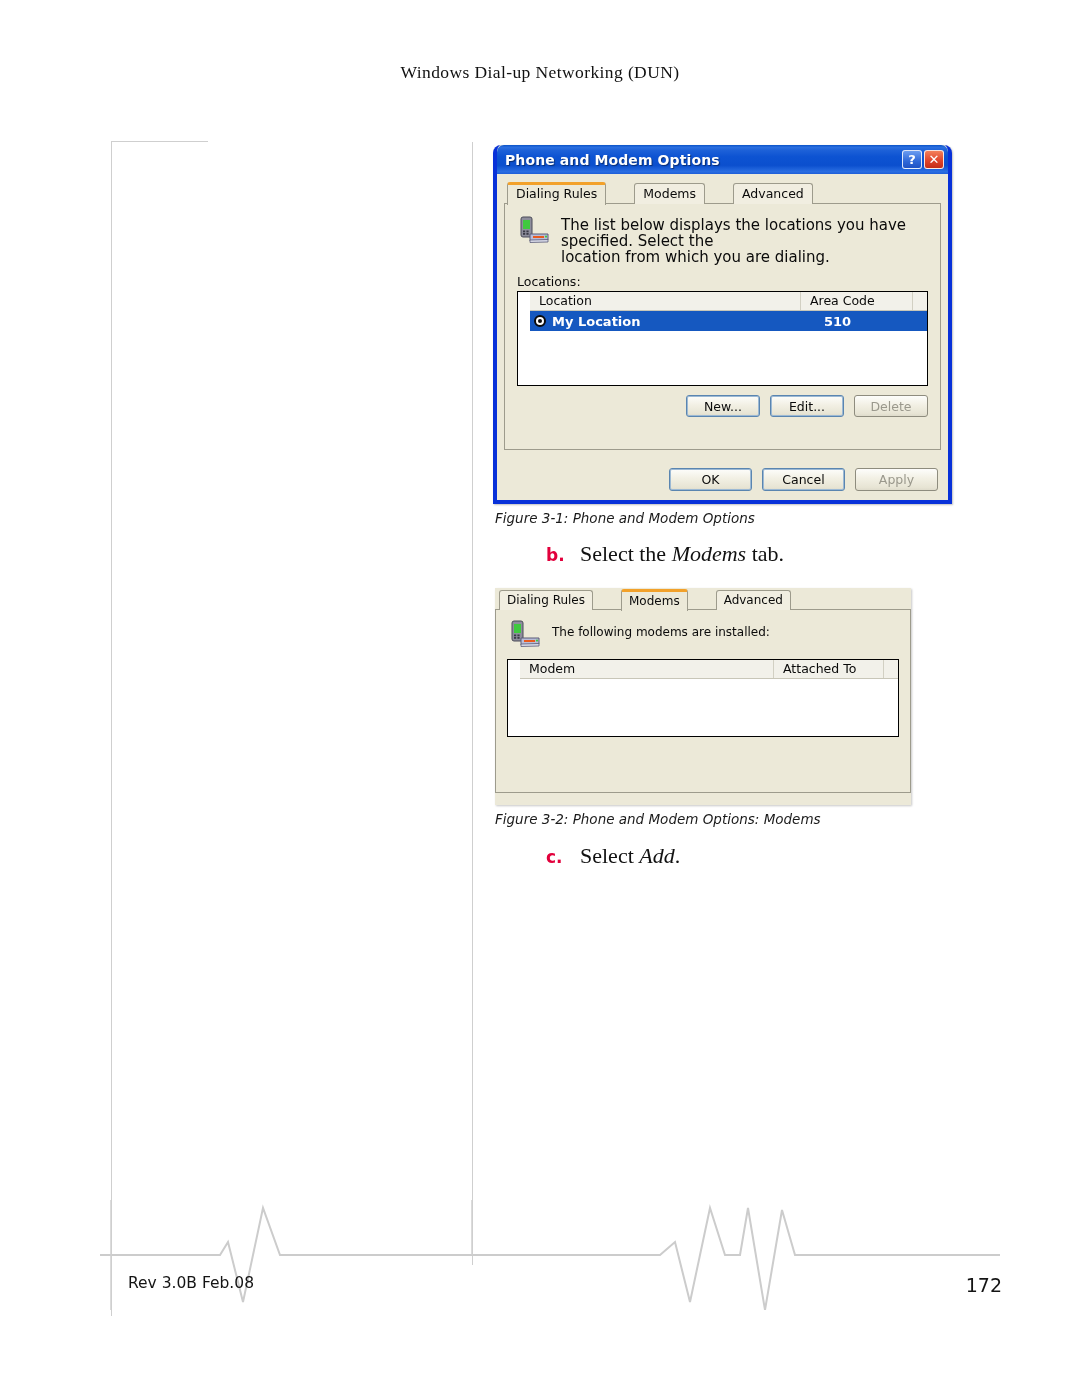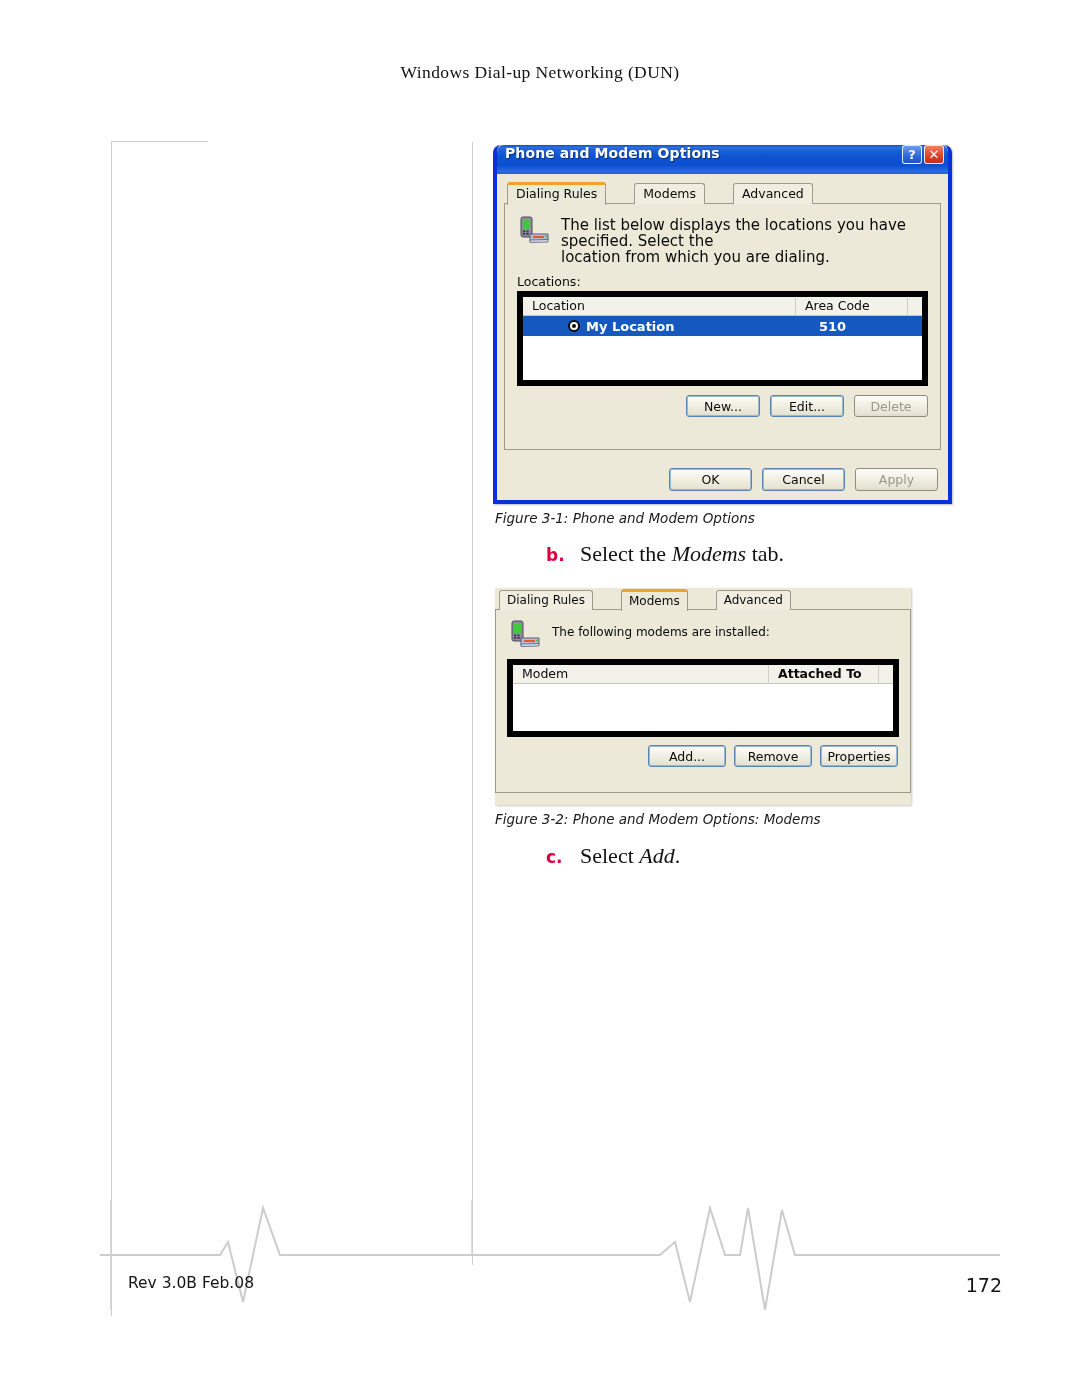--- a/index.html
+++ b/index.html
@@ -128,20 +128,21 @@
     border-top: none;
     box-shadow: 1px 1px 2px rgba(0,0,0,0.25);
   }
   .xp-titlebar {
     height: 29px;
     background: linear-gradient(to bottom,
       #0a53c8 0%, #2b6fe0 8%, #1d61d8 18%,
       #0d53d2 40%, #0b4fce 70%, #2a6ee2 92%, #1d5ed8 100%);
     border-radius: 7px 7px 0 0;
     display: flex;
+    align-items: center;
     padding: 0 4px 0 8px;
     box-sizing: border-box;
     position: relative;
   }
   .xp-title-text {
     color: #ffffff;
     font-family: "DejaVu Sans", sans-serif;
     font-weight: bold;
     font-size: 14px;
     text-shadow: 1px 1px 1px rgba(0,0,0,0.45);
@@ -242,22 +243,23 @@
     font-family: "DejaVu Sans", sans-serif;
     font-size: 12.5px;
     color: #0a0a0a;
     margin: 5px 0 2px 12px;
   }
 
   
   .listview {
     margin: 0 12px 0 12px;
     background: #ffffff;
-    border: 6px solid #000000;
-    box-sizing: border-box;
+    border: 1px solid #000000;
+    box-sizing: border-box;
+    padding-left: 12px;
   }
   #locations-list { height: 95px; }
   #modems-list { height: 78px; }
 
   .lv-header {
     display: flex;
     height: 19px;
     background: #f2f1ea;
     border-bottom: 1px solid #c8c6b8;
     box-sizing: border-box;
@@ -284,21 +286,21 @@
     color: #ffffff;
   }
   .lv-cell {
     font-family: "DejaVu Sans", sans-serif;
     font-weight: bold;
     font-size: 13px;
     box-sizing: border-box;
     white-space: nowrap;
     overflow: hidden;
   }
-  .lv-cell.c1 { flex: 1 1 auto; padding-left: 4px; display: flex; align-items: center; margin-left: 41px; }
+  .lv-cell.c1 { flex: 1 1 auto; padding-left: 4px; display: flex; align-items: center; }
   .lv-cell.c2 { flex: 0 0 112px; padding-left: 9px; }
   .radio-dot {
     width: 12px; height: 12px;
     border-radius: 50%;
     border: 2px solid #0b0b0b;
     background: #ffffff;
     display: inline-block;
     position: relative;
     margin-right: 6px;
     flex: 0 0 12px;
@@ -360,21 +362,21 @@
     box-sizing: border-box;
     box-shadow: 1px 1px 2px rgba(0,0,0,0.22);
   }
   #dialog-2 .tabstrip { padding-left: 4px; height: 22px; }
   #dialog-2 .tab { font-size: 12px; padding: 2px 7px 3px 7px; height: 20px; }
   #dialog-2 .tab.active { height: 22px; border-top: 3px solid #f2a12a; }
   #dialog-2 .tab-panel { height: 184px; border: 1px solid #9d9b8c; }
   #dialog-2 .info-row { padding: 9px 10px 2px 12px; }
   #dialog-2 .info-text { font-size: 12px; margin-top: 5px; }
   #dialog-2 .listview { margin: 8px 11px 0 11px; }
-  #dialog-2 .lv-col.c2 { flex: 0 0 110px; font-weight: bold; }
+  #dialog-2 .lv-col.c2 { flex: 0 0 110px; }
   #dialog-2 .btn-row { padding: 8px 12px 0 0; gap: 8px; }
   #dialog-2 .xp-btn { min-width: 78px; height: 22px; }
 </style>
 </head>
 <body>
 
 <div class="page-header">Windows Dial-up Networking (DUN)</div>
 
 <div class="margin-box-top"></div>
 <div class="margin-box-left"></div>
@@ -483,25 +485,20 @@
     </div>
 
     <div class="listview" id="modems-list">
       <div class="lv-header">
         <div class="lv-col c1">Modem</div>
         <div class="lv-col c2">Attached To</div>
         <div class="lv-col c3"></div>
       </div>
     </div>
 
-    <div class="btn-row">
-      <div class="xp-btn default">Add...</div>
-      <div class="xp-btn default">Remove</div>
-      <div class="xp-btn default">Properties</div>
-    </div>
 
   </div>
 </div>
 
 <div class="figure-caption" id="caption-2">Figure 3-2:  Phone and Modem Options: Modems</div>
 
 <div class="step" id="step-c">
   <span class="marker">c.</span><span>Select </span><span class="em">Add</span><span>.</span>
 </div>
 

